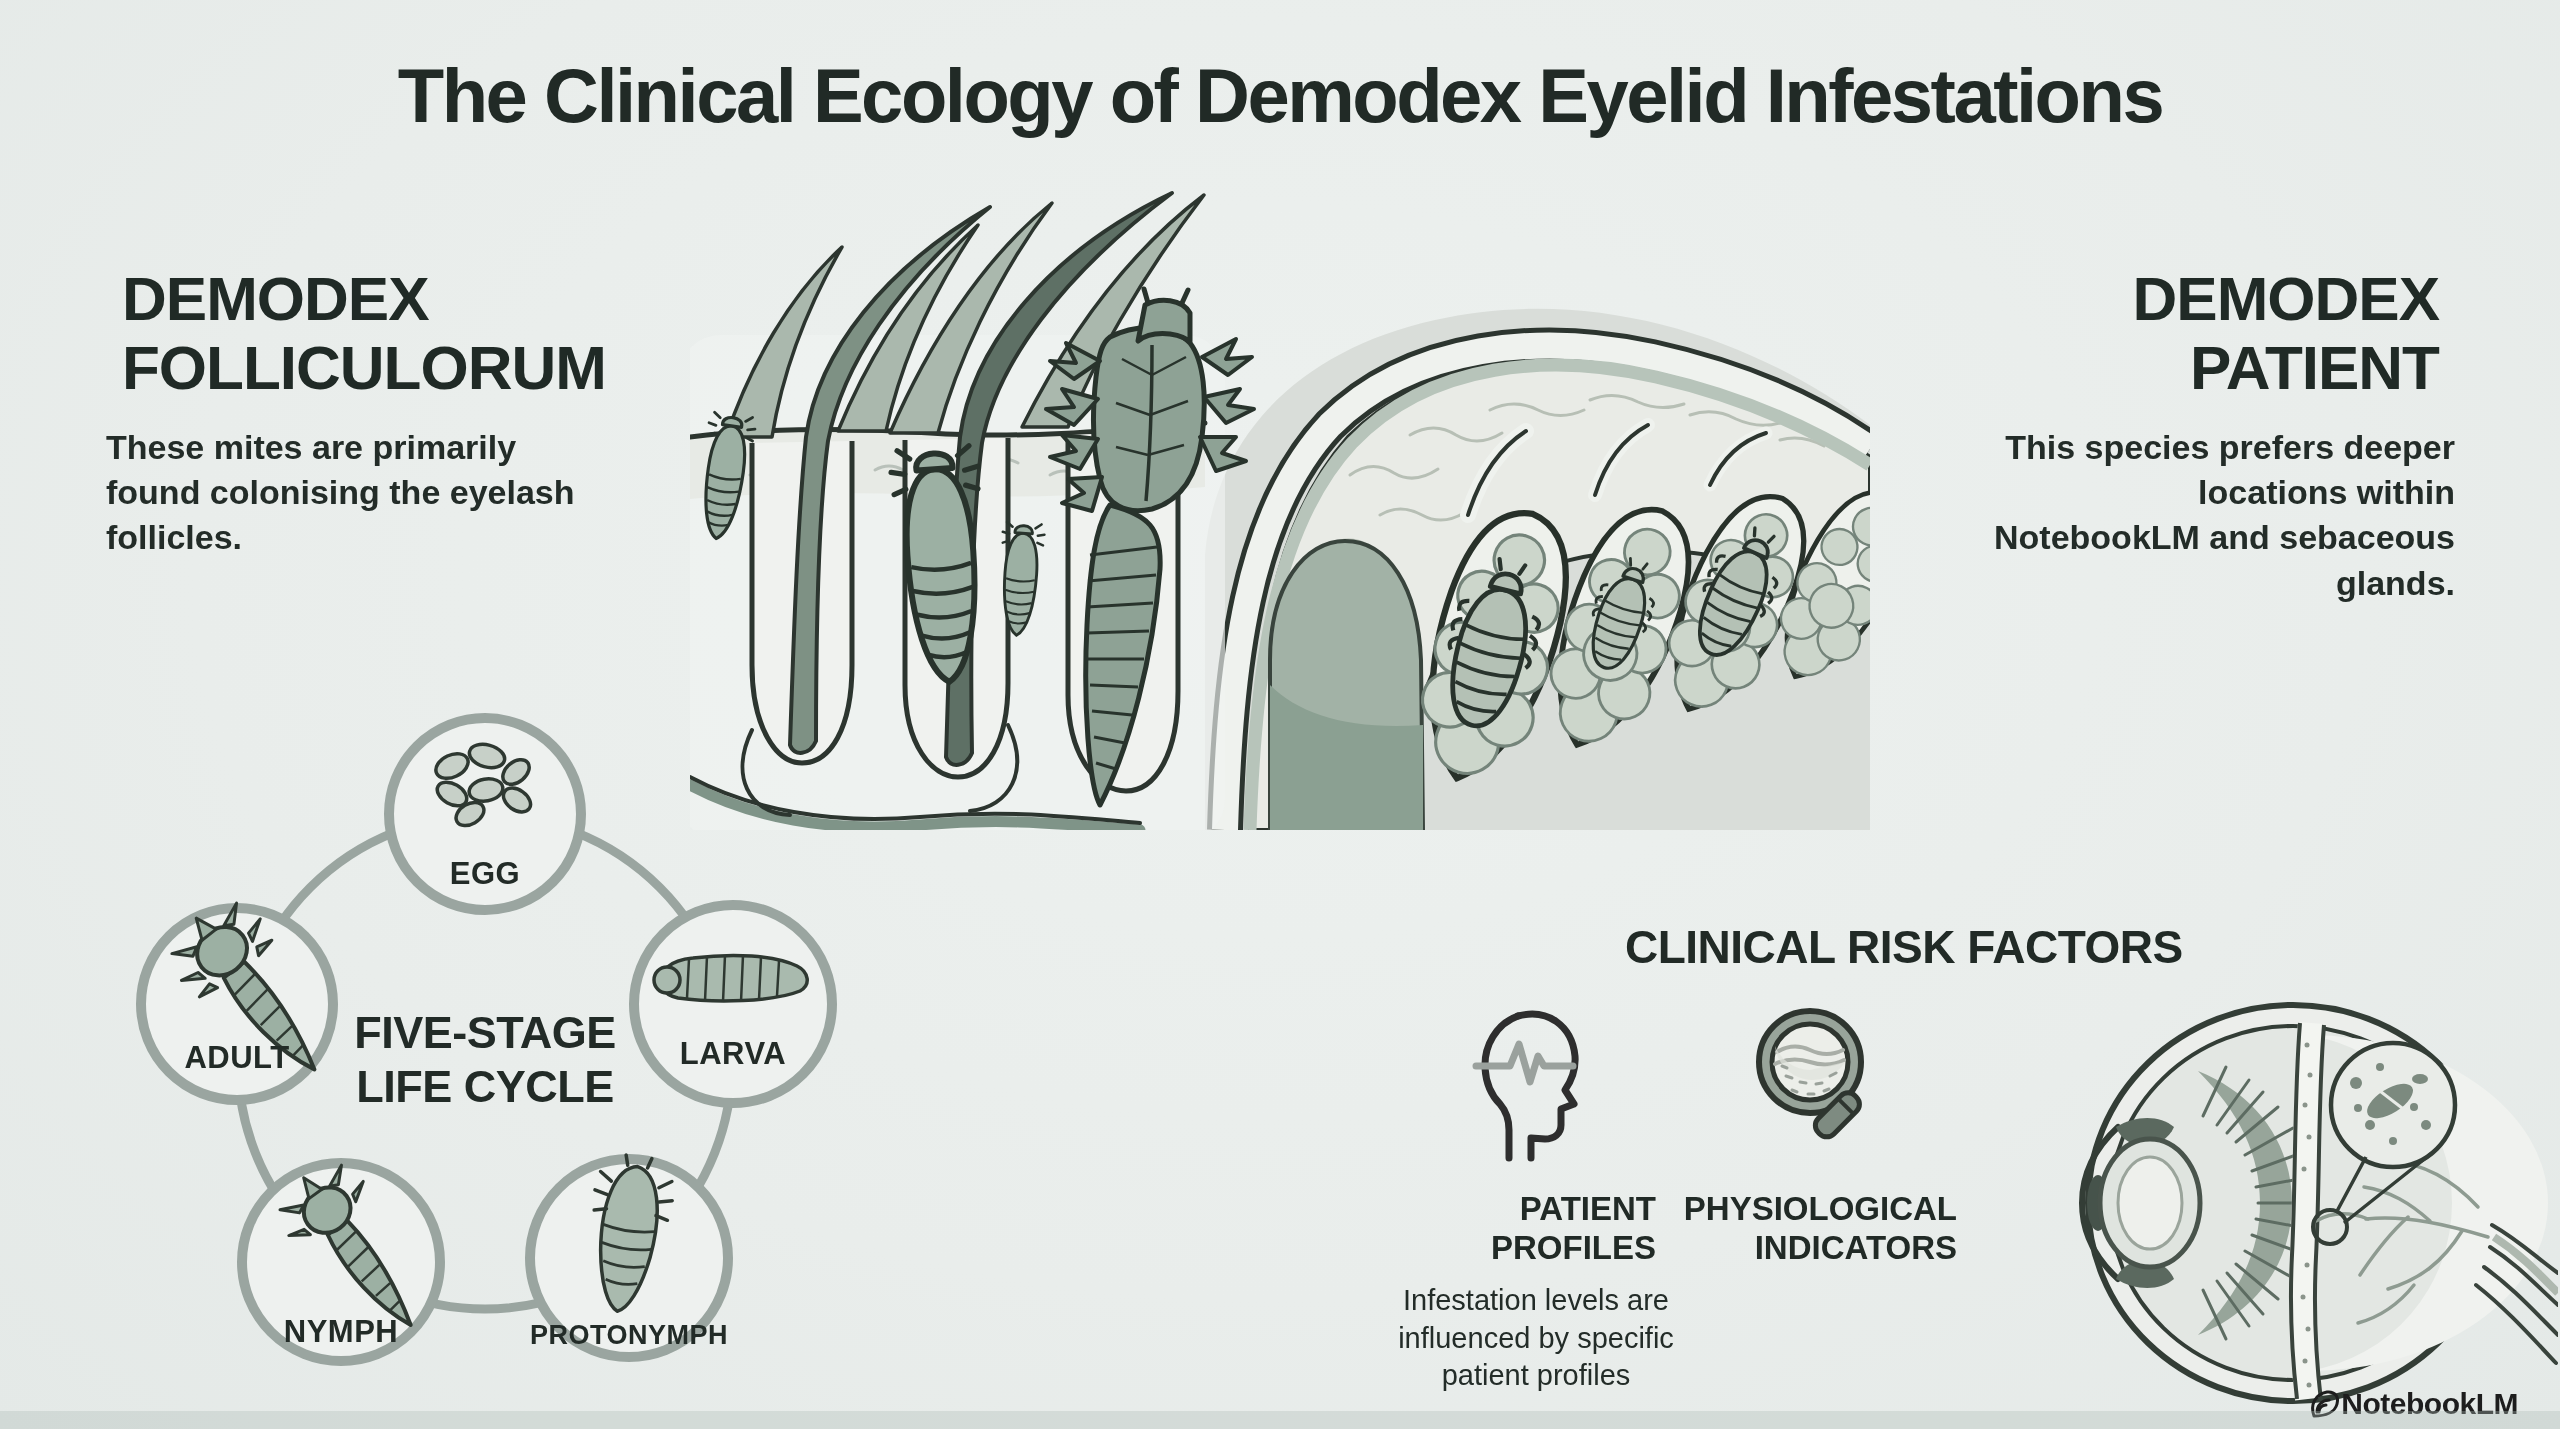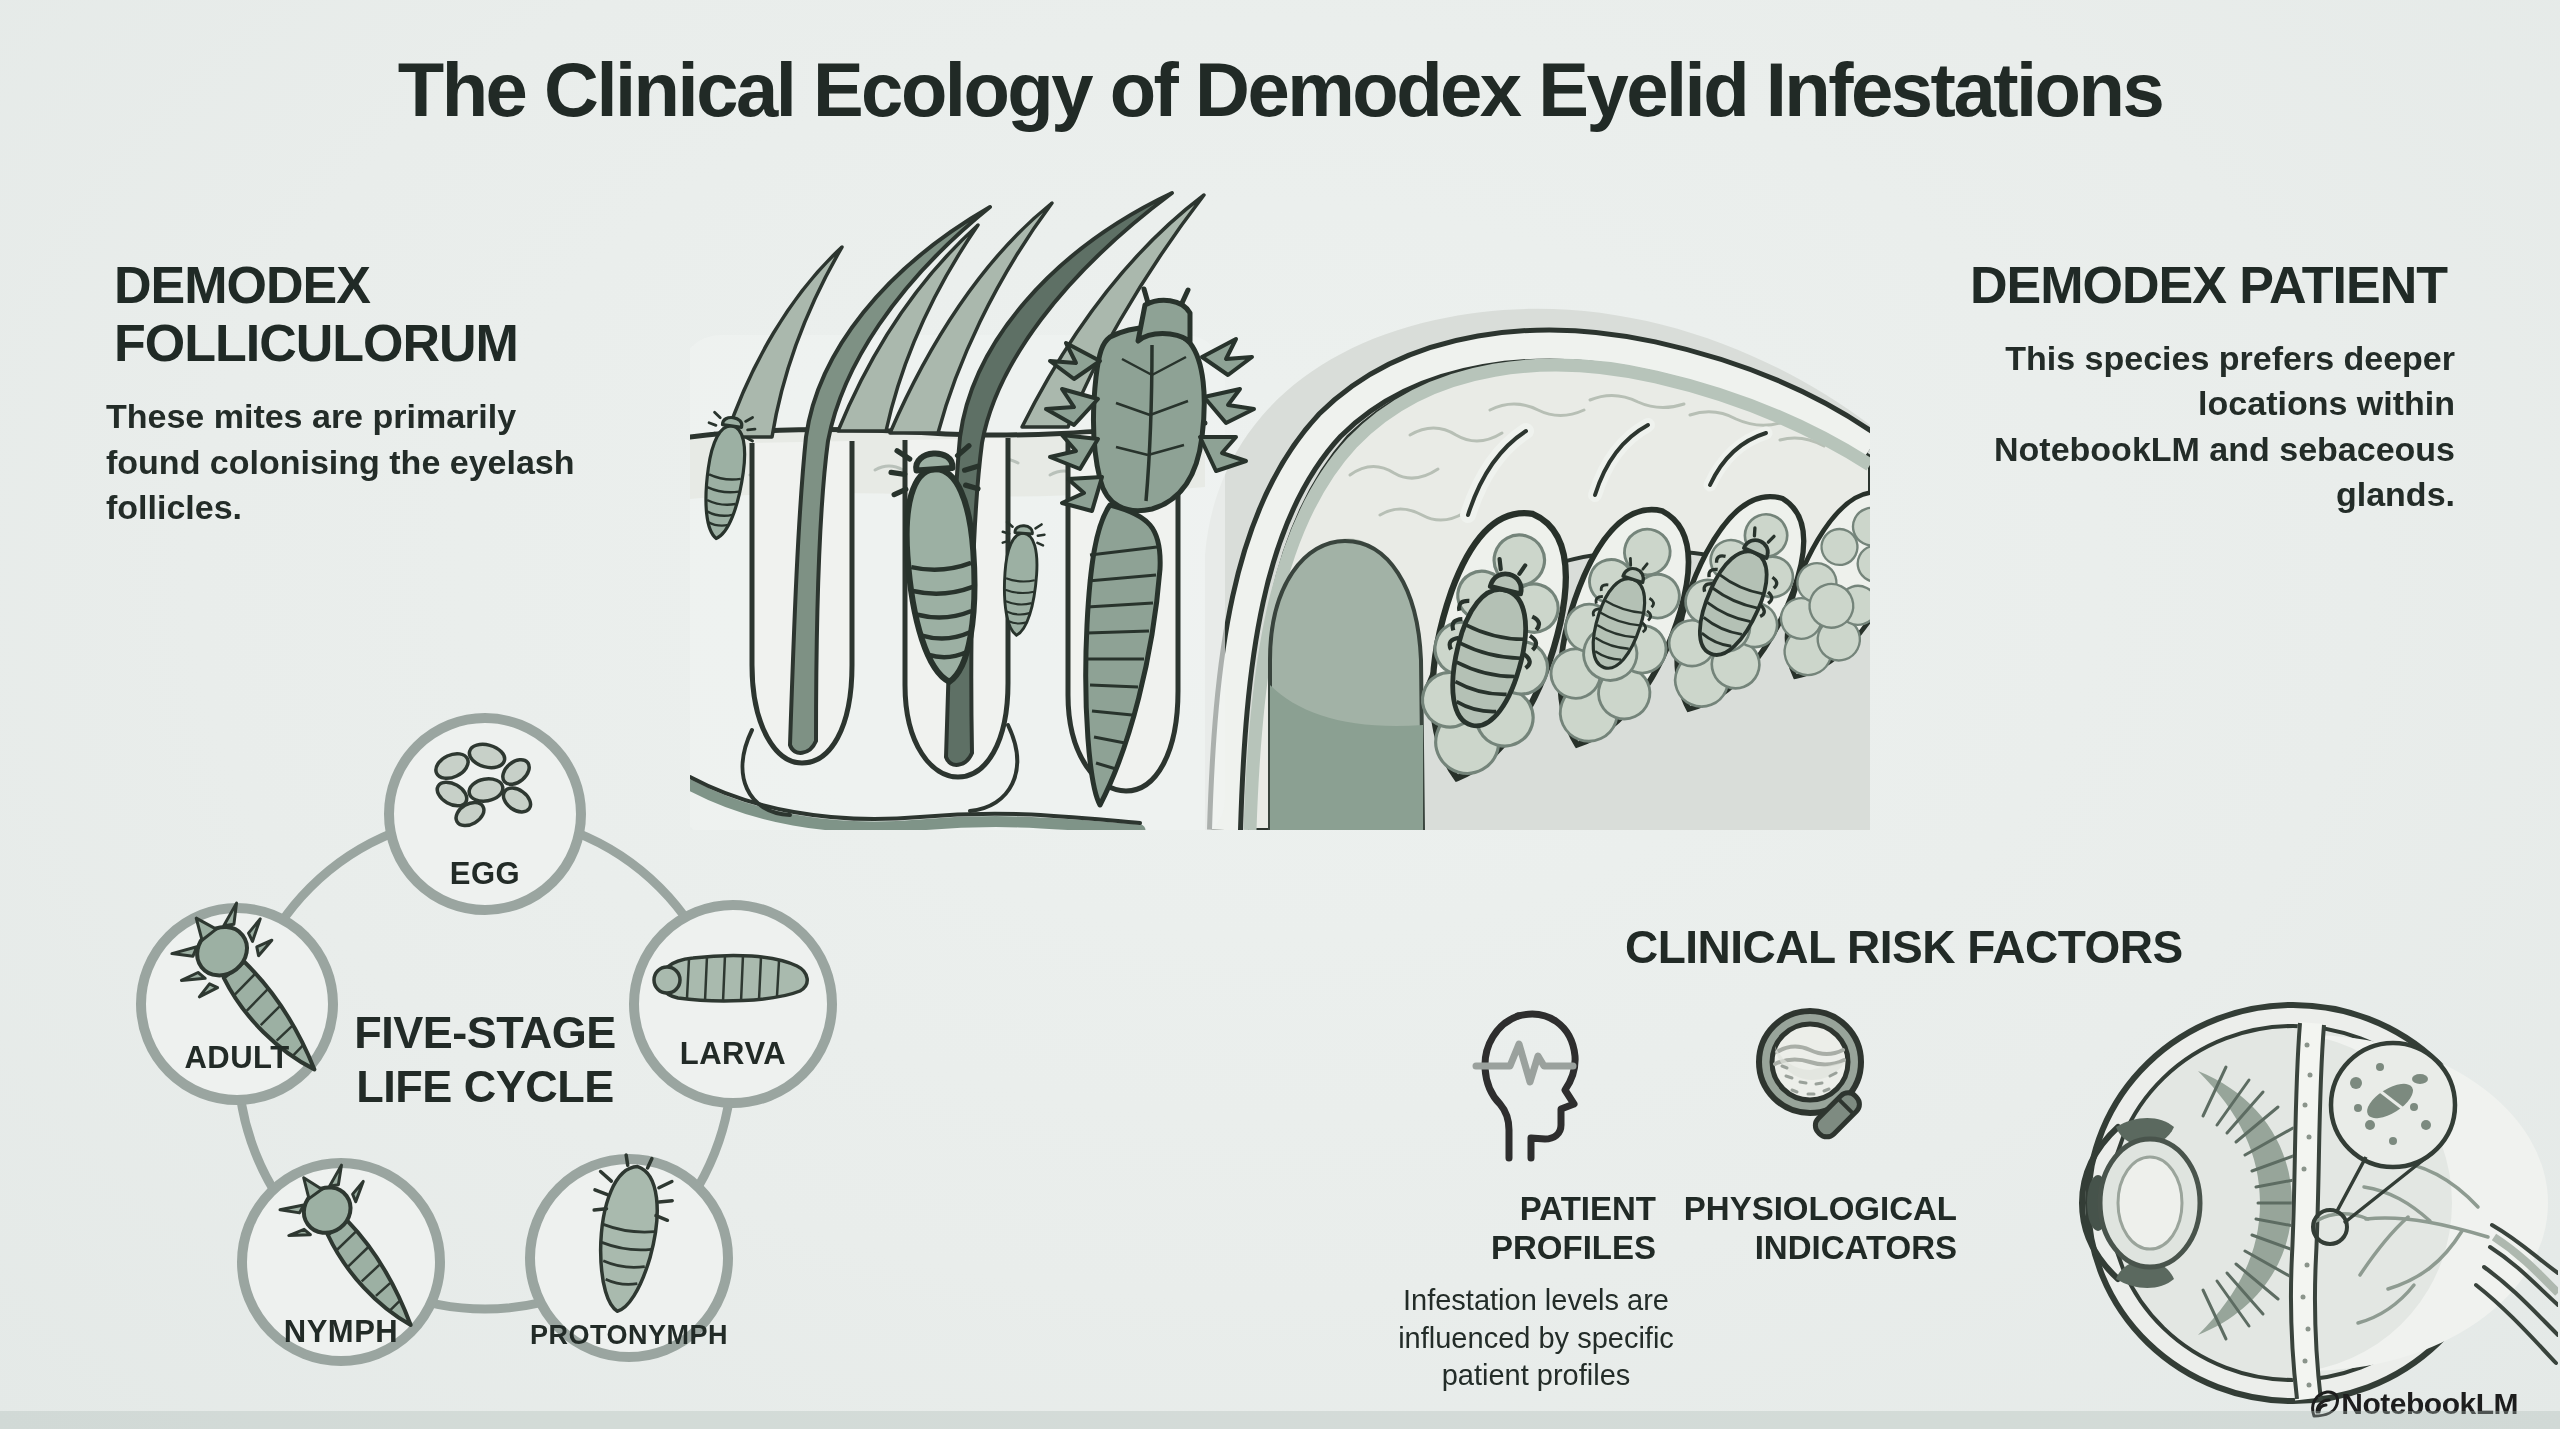--- a/index.html
+++ b/index.html
@@ -1,22 +1,22 @@
 <!DOCTYPE html>
 <html><head>
 <meta charset="utf-8">
 <style>
   html,body{margin:0;padding:0;}
   body{background:#dfe3e1;font-family:"Liberation Sans","DejaVu Sans",sans-serif;}
   .canvas{position:relative;width:2560px;height:1429px;overflow:hidden;
     background:radial-gradient(ellipse at 50% 40%, #edf1ef 0%, #e9edeb 60%, #e4e9e7 100%);}
-  .title{position:absolute;left:0;right:0;top:40px;margin:6px;text-align:center;
+  .title{position:absolute;left:0;right:0;top:40px;margin:12px;text-align:center;
     font-size:76px;font-weight:700;letter-spacing:-2.5px;color:#212a26;}
   .species{position:absolute;top:248px;width:520px;color:#202a26;}
-  .species h2{margin:8px;font-size:52px;font-weight:700;line-height:1.12;letter-spacing:-1px;}
+  .species h2{margin:16px;font-size:62px;font-weight:700;line-height:1.12;letter-spacing:-1px;}
   .species p{margin:22px 0 0 0;font-size:34px;line-height:1.33;color:#232c28;font-weight:700;}
   .species.left{left:106px;}
   .species.left p{width:470px;}
   .species.right{right:105px;text-align:right;}
   .species.right p{width:470px;margin-left:auto;}
   .risk-heading{position:absolute;left:1625px;top:920px;width:660px;text-align:left;
     font-size:46px;font-weight:700;letter-spacing:-0.5px;color:#212a26;}
   .risk-label{position:absolute;text-align:right;font-size:33px;font-weight:700;
     line-height:1.18;color:#212a26;}
   .risk-caption{position:absolute;left:1356px;top:1282px;width:360px;text-align:center;

